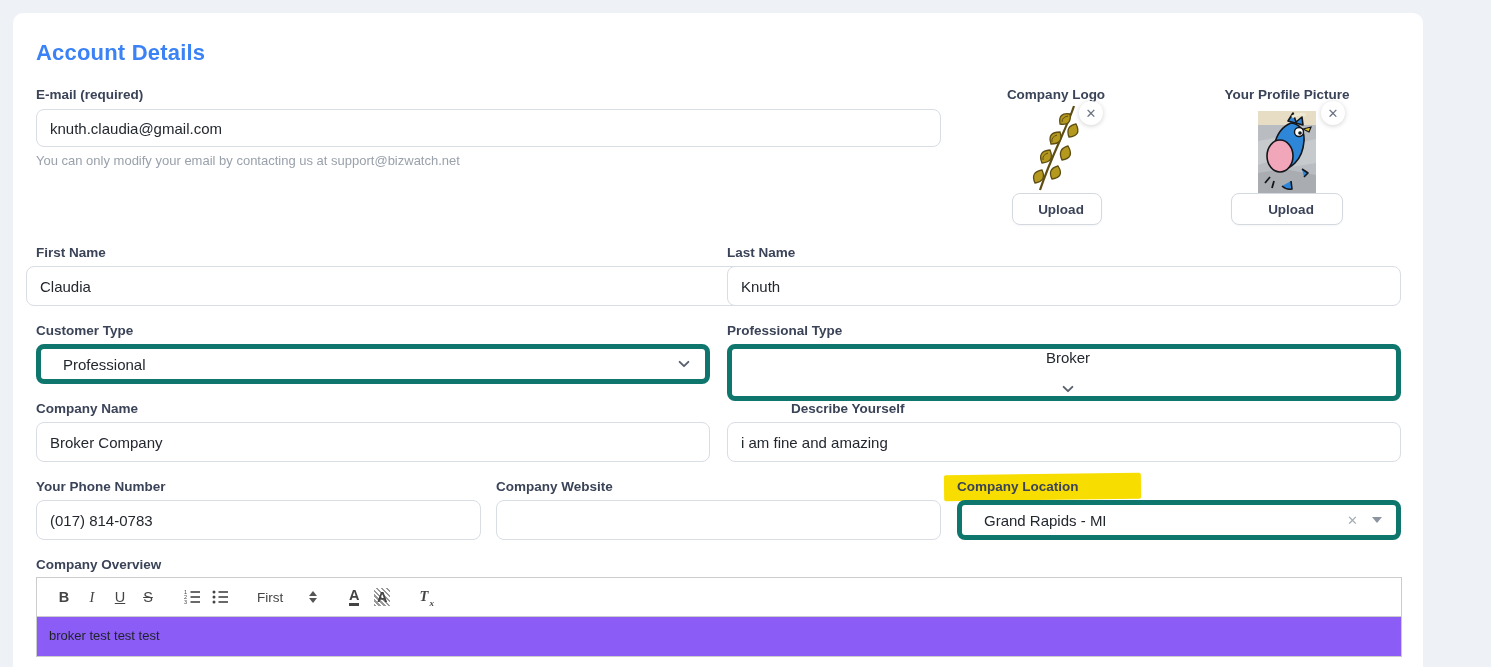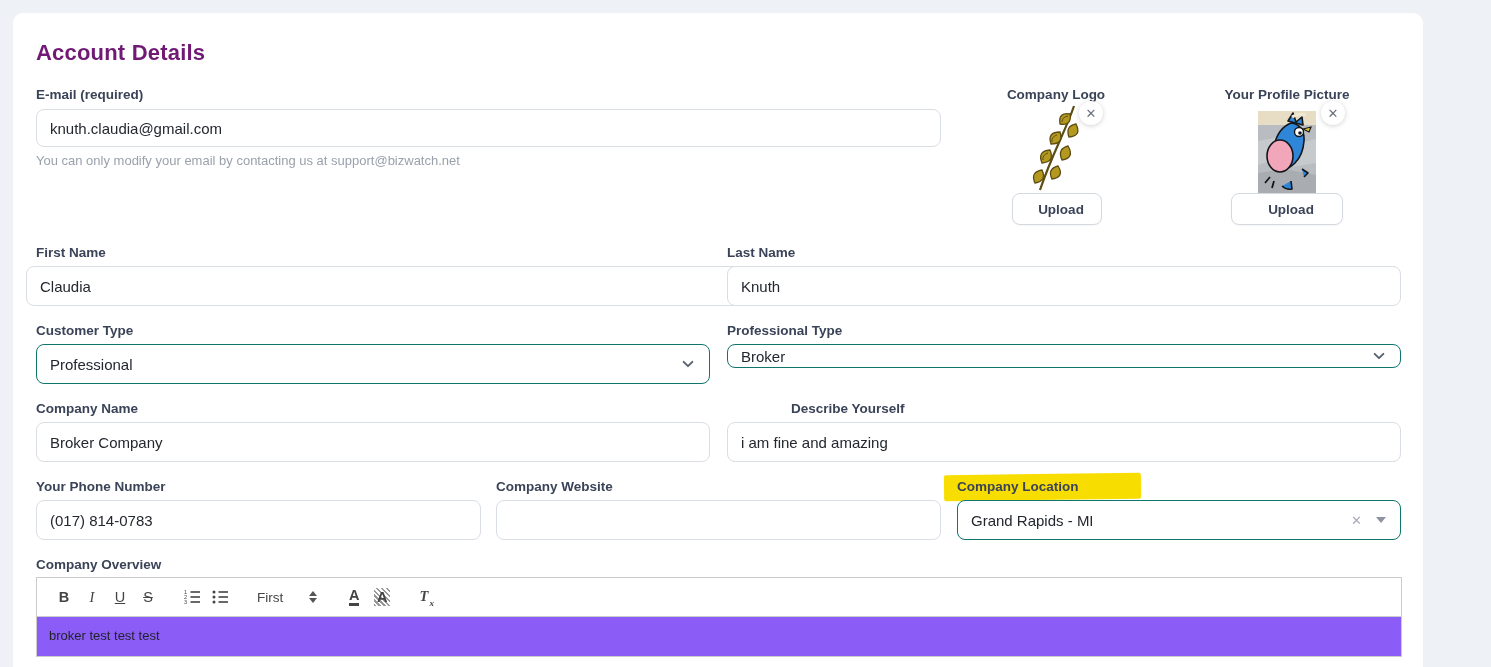--- a/index.html
+++ b/index.html
@@ -2,32 +2,32 @@
 <html><head>
 <meta charset="utf-8">
 <style>
   * { margin:0; padding:0; box-sizing:border-box; }
   html,body { width:1491px; height:667px; overflow:hidden;
     font-family:"Liberation Sans", sans-serif; background:#eef1f6; }
   .card { position:absolute; left:13px; top:13px; width:1410px; height:700px;
     background:#ffffff; border-radius:10px; }
   .abs { position:absolute; }
 
-  .page-title { font-size:22px; font-weight:700; color:#701a75; letter-spacing:.2px; }
+  .page-title { font-size:22px; font-weight:700; color:#3b82f6; letter-spacing:.2px; }
 
   .field-label { font-size:13.5px; font-weight:700; color:#3a4357; white-space:nowrap; }
   .media-label { font-size:13.5px; font-weight:600; color:#3a4357; text-align:center; }
 
   .text-input { width:100%; height:100%; border:1px solid #d9dde4; border-radius:8px;
     padding:0 13px; font-size:15px; color:#23272e; background:#fff; outline:none;
     font-family:"Liberation Sans", sans-serif; }
   .helper { font-size:13px; color:#9aa1ab; }
 
   .fake-select { display:flex; align-items:center; justify-content:space-between;
-    border:1px solid #0f766e; border-radius:8px; background:#fff; padding:0 14px 0 13px;
+    border:5px solid #0f766e; border-radius:8px; background:#fff; padding:0 14px 0 22px;
     font-size:15px; color:#23272e; cursor:pointer; }
   .chev { width:14px; height:14px; flex:0 0 auto; }
 
   .upload-btn { display:flex; align-items:center; justify-content:center;
     border:1px solid #d4d9e0; border-radius:8px; background:#fff;
     font-size:13.5px; font-weight:600; color:#3a4357; cursor:pointer;
     box-shadow:0 1px 2px rgba(16,24,40,.04);padding-left:8px; }
 
   .close-btn { width:24px; height:24px; border-radius:50%; background:#fff;
     box-shadow:0 1px 5px rgba(0,0,0,.18); display:flex; align-items:center;
@@ -146,21 +146,21 @@
   </div>
 
   <div class="abs field-label" style="left:23px; top:310px;">Customer Type</div>
   <div class="abs fake-select" style="left:23px; top:331px; width:674px; height:40px;">
     <span>Professional</span>
     <svg class="chev" viewBox="0 0 16 16">
       <path d="M3 5.5 L8 10.5 L13 5.5" fill="none" stroke="#5a6270" stroke-width="2.2" stroke-linecap="round" stroke-linejoin="round"></path>
     </svg>
   </div>
   <div class="abs field-label" style="left:714px; top:310px;">Professional Type</div>
-  <div class="abs fake-select" style="left:714px; top:331px; width:674px; height:24px;">
+  <div class="abs fake-select" style="left:714px; top:331px; width:674px; height:57px;flex-direction:column;">
     <span>Broker</span>
     <svg class="chev" viewBox="0 0 16 16">
       <path d="M3 5.5 L8 10.5 L13 5.5" fill="none" stroke="#5a6270" stroke-width="2.2" stroke-linecap="round" stroke-linejoin="round"></path>
     </svg>
   </div>
 
   <div class="abs field-label" style="left:23px; top:388px;">Company Name</div>
   <div class="abs" style="left:23px; top:409px; width:674px; height:40px;">
     <input class="text-input" type="text" value="Broker Company" style="">
   </div>

